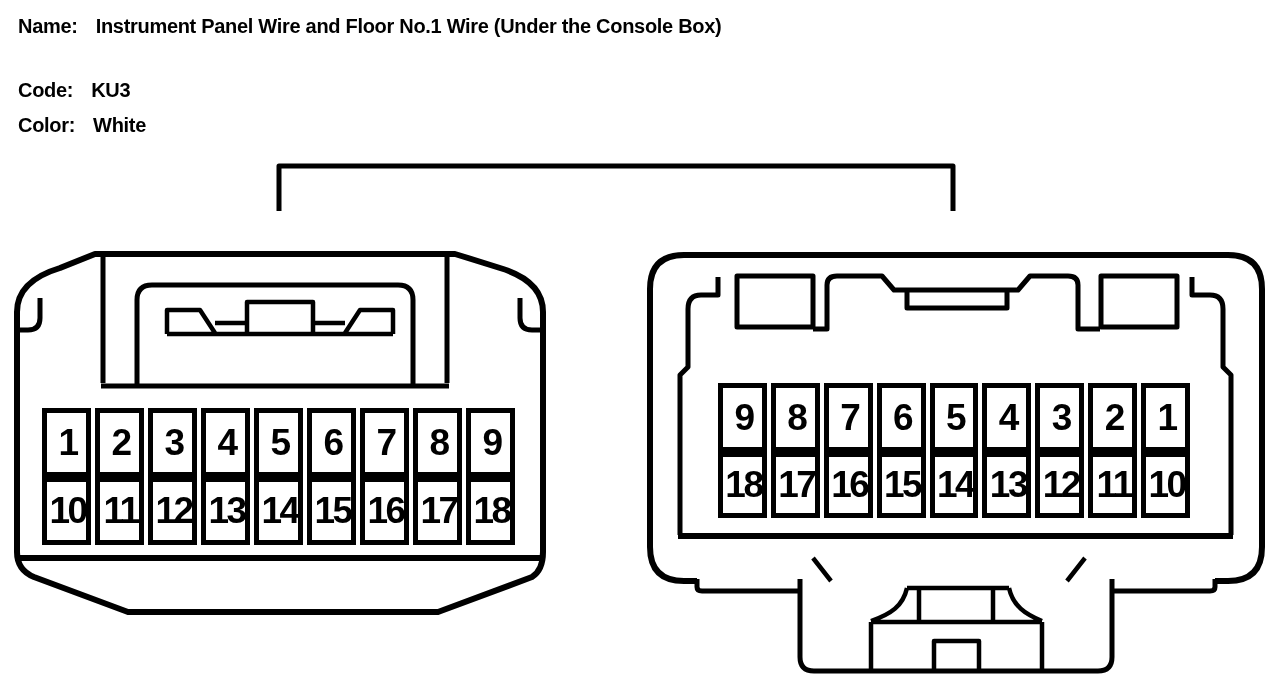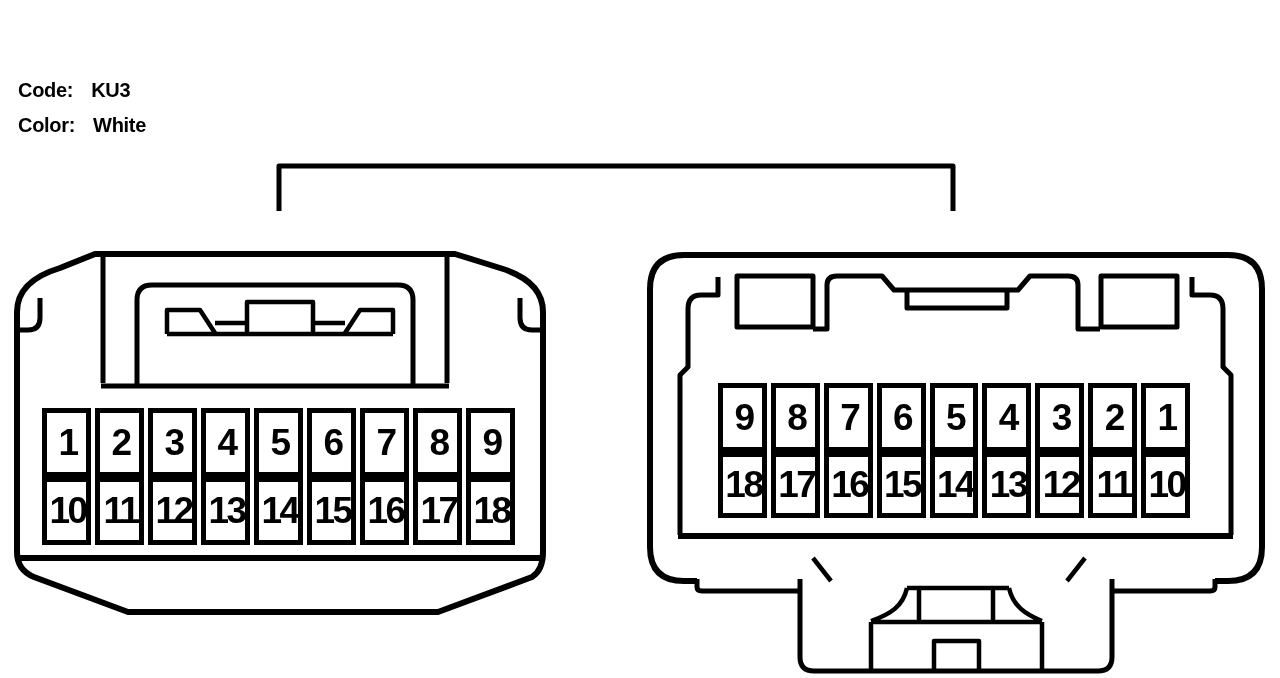--- a/index.html
+++ b/index.html
@@ -40,20 +40,21 @@
   .grid-left .row-bottom{height:68px;}
   .grid-right{left:718px;top:383px;width:472px;}
   .grid-right .row-top{height:69px;}
   .grid-right .row-bottom{height:66px;}
 </style>
 </head>
 <body>
 
 <div class="stage">
 
+  <div class="header-line hl-1"><span class="lbl">Name:</span><span>Instrument Panel Wire and Floor No.1 Wire (Under the Console Box)</span></div>
   <div class="header-line hl-2"><span class="lbl">Code:</span><span>KU3</span></div>
   <div class="header-line hl-4"><span class="lbl">Color:</span><span>White</span></div>
 
   <svg class="linework" width="1280" height="678" viewBox="0 0 1280 678">
 
     <path class="ln" d="M279,211 V166 H953 V211"></path>
 
     <g>
 
       <path class="ln ln-thick" d="M95,254 H455 L500,268 Q543,281 543,312 V552 Q543,570 532,577 L438,612 H128 L34,577 Q17,570 17,552 V312 Q17,281 60,268 Z"></path>

